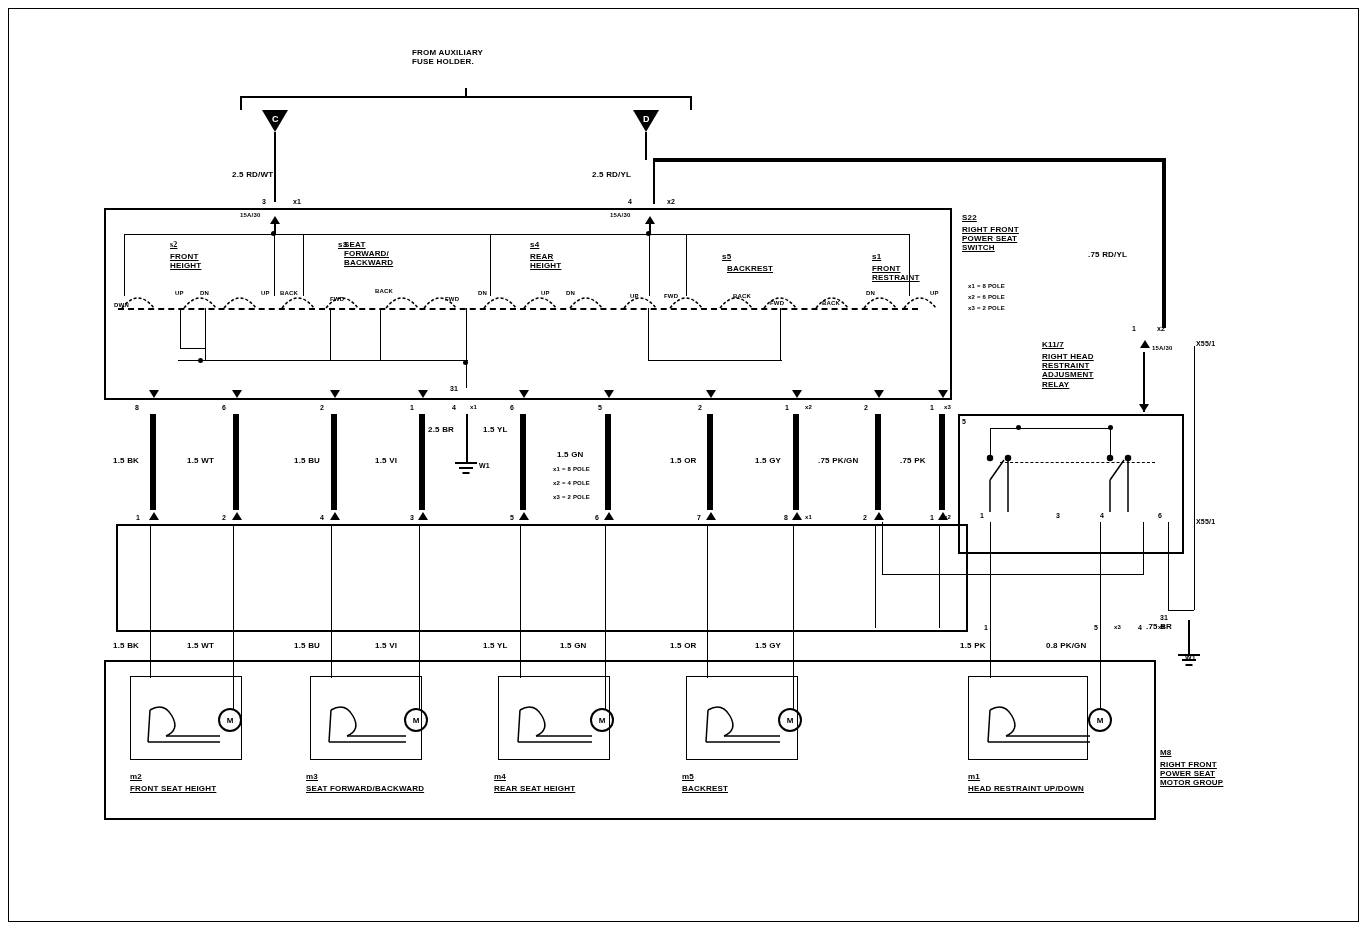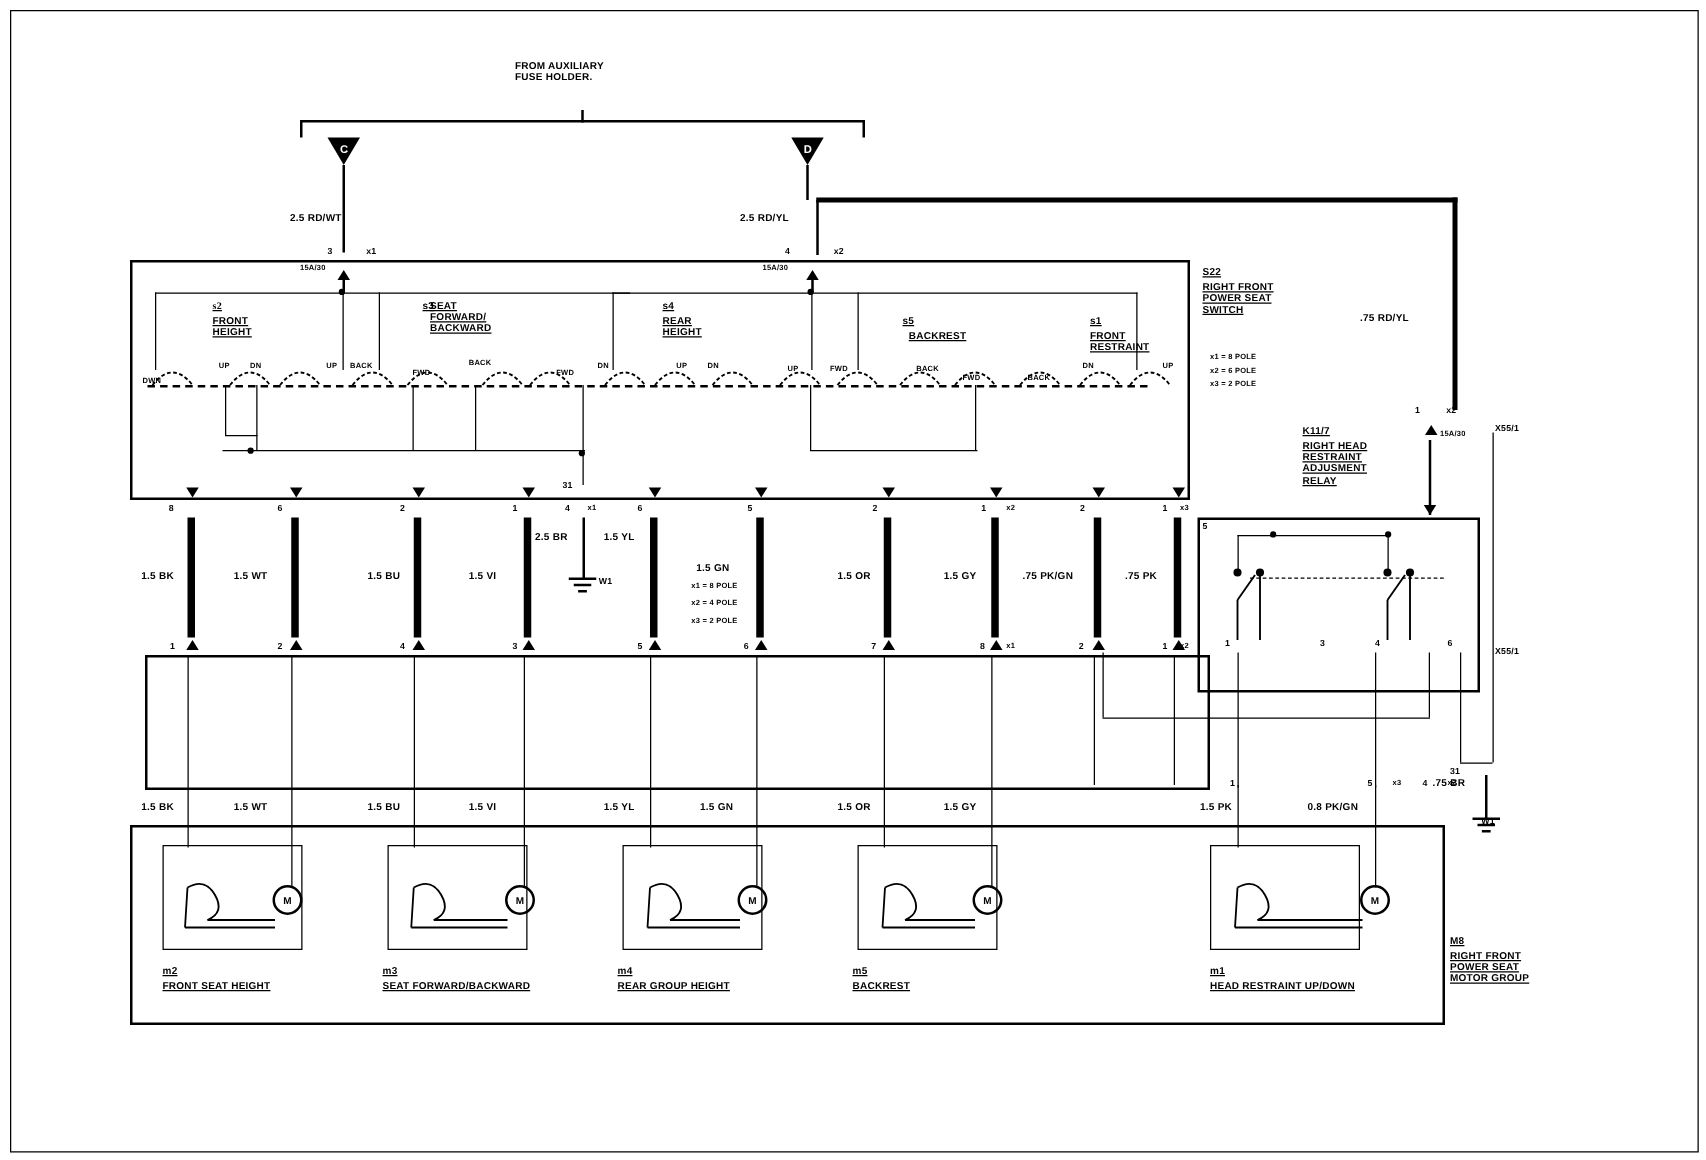--- a/index.html
+++ b/index.html
@@ -393,21 +393,21 @@
       <g stroke="#000" stroke-width="1.5" fill="none">
         <path d="M22 20 q14 -8 22 6 q8 14 -6 20"></path>
         <path d="M22 20 L20 52"></path>
         <path d="M38 46 L94 46"></path>
         <path d="M20 52 L94 52"></path>
       </g>
     </svg>
   <div class="vline1" style="left:520px;top:628px;height:50px;"></div>
   <div class="vline1" style="left:605px;top:628px;height:82px;"></div>
   <div class="lbl u" style="left:494px;top:772px;">m4</div>
-  <div class="lbl u" style="left:494px;top:784px;">REAR GROUP HEIGHT</div>
+  <div class="lbl u" style="left:494px;top:784px;">REAR SEAT HEIGHT</div>
 
   <div class="boxthin" style="left:686px;top:676px;width:110px;height:82px;"></div>
   <div class="motor" style="left:778px;top:708px;">
       <span>M</span>
     </div>
   <svg class="arcsvg" style="left:686px;top:690px;width:115px;height:70px;">
       <g stroke="#000" stroke-width="1.5" fill="none">
         <path d="M22 20 q14 -8 22 6 q8 14 -6 20"></path>
         <path d="M22 20 L20 52"></path>
         <path d="M38 46 L94 46"></path>

